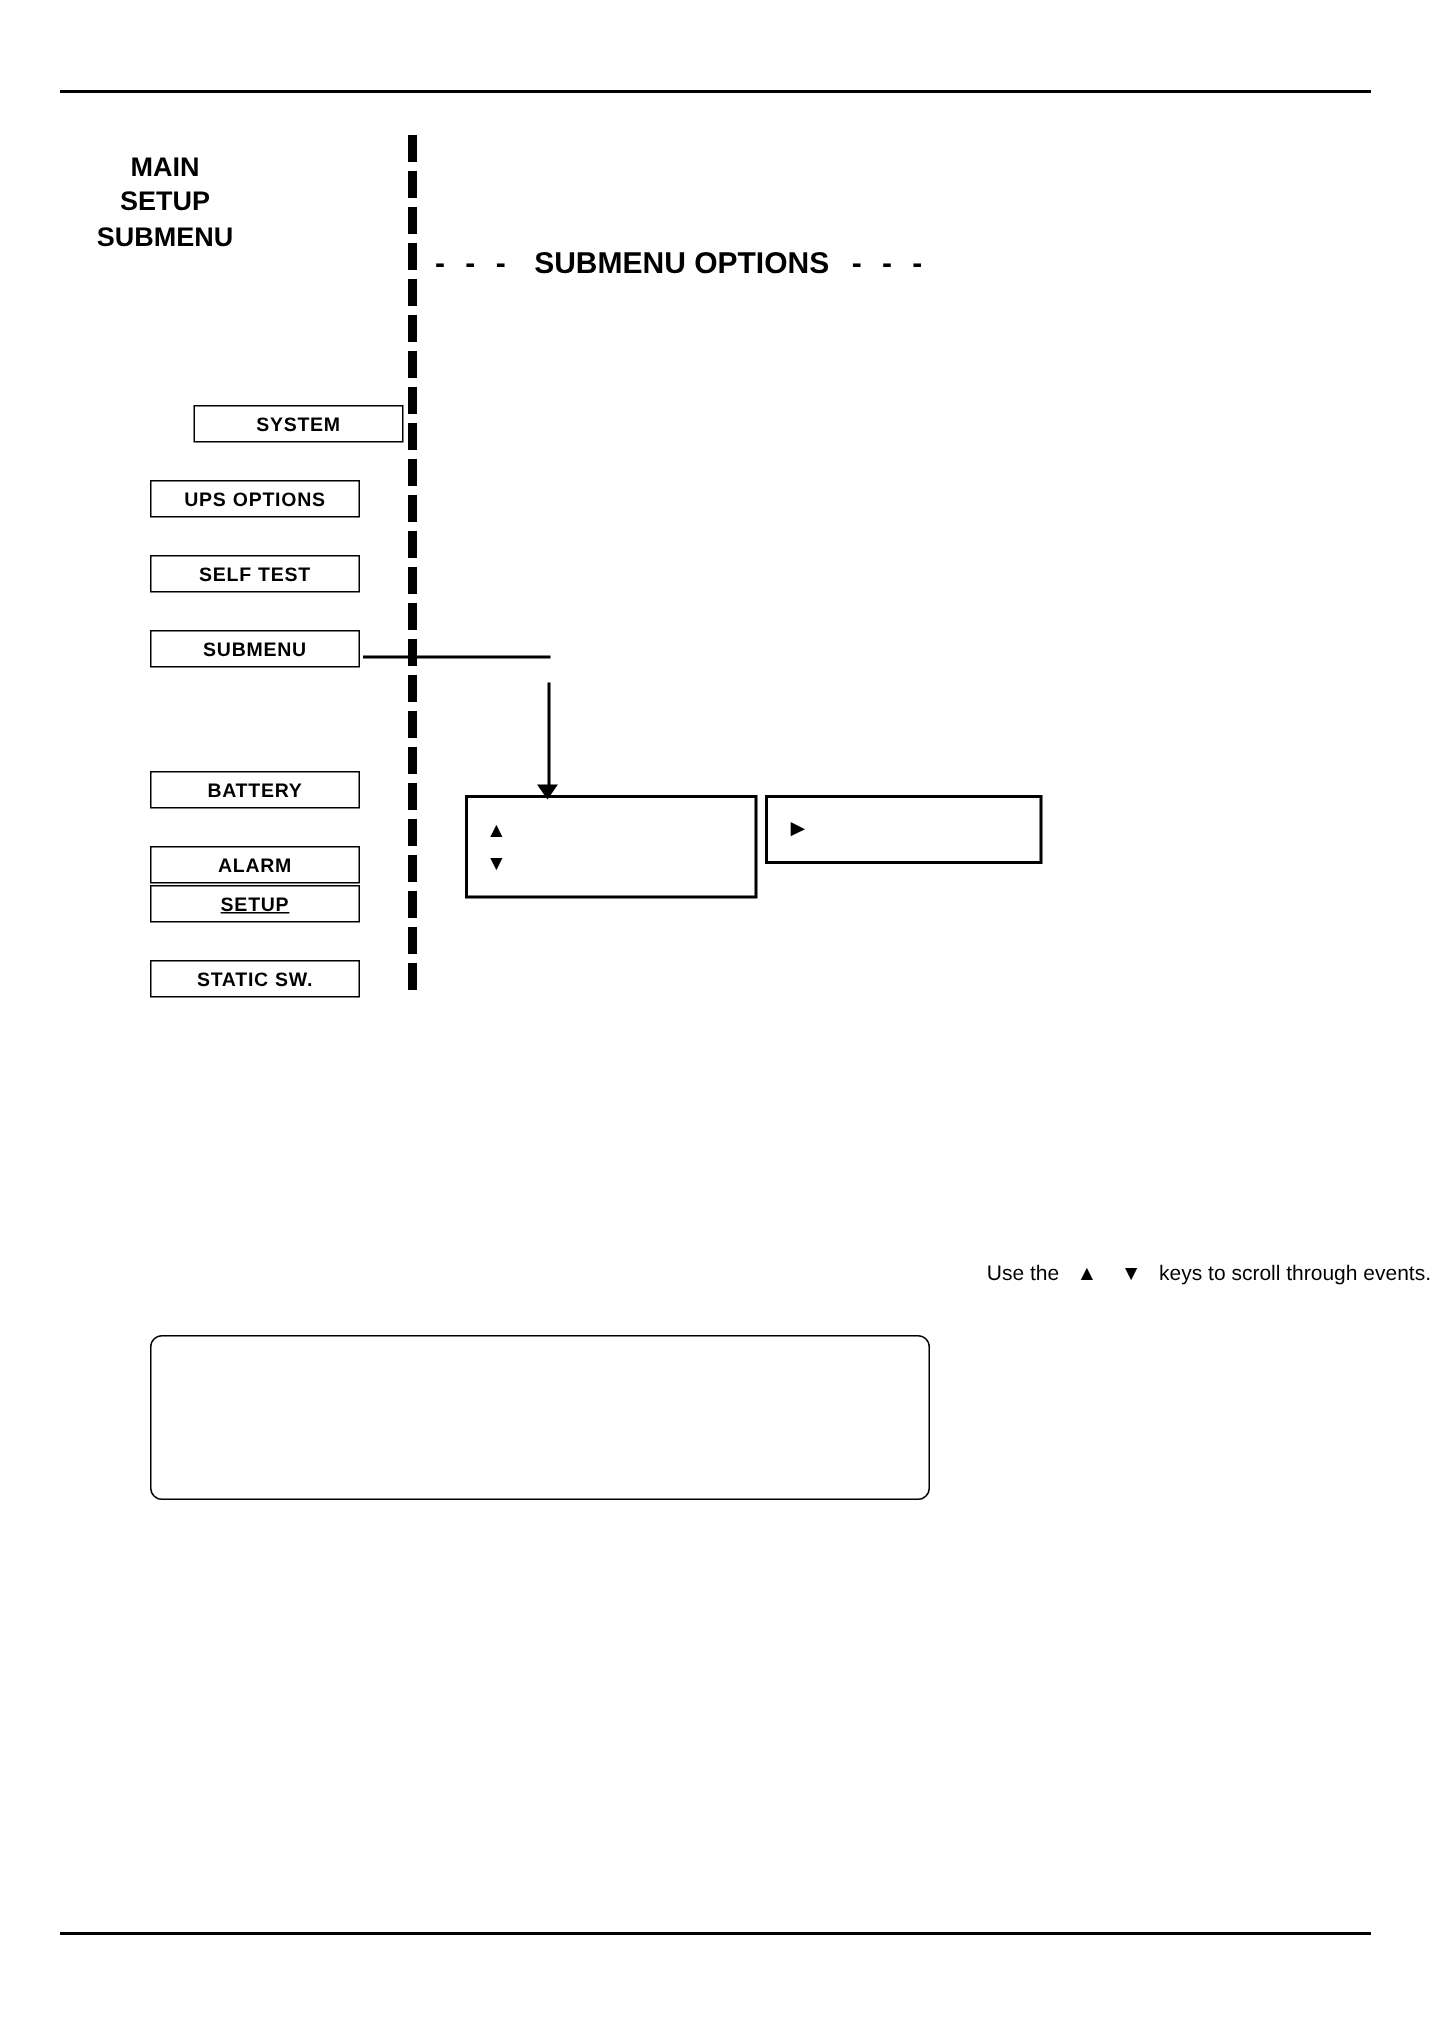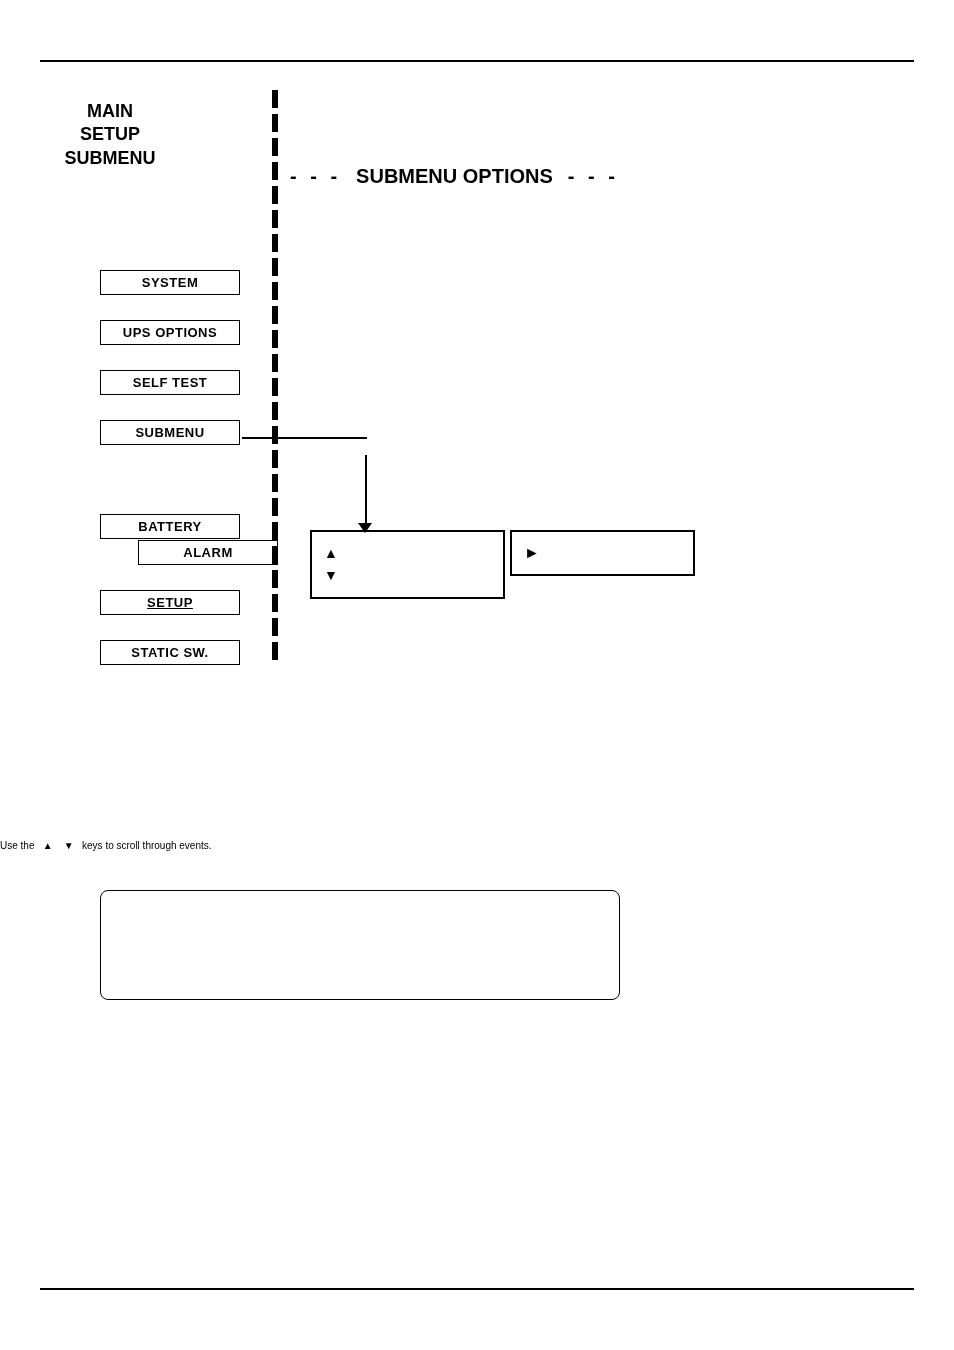--- a/index.html
+++ b/index.html
@@ -183,36 +183,36 @@
   <div class="bar-segment"></div>
   <div class="bar-segment"></div>
 </div>
 
 <div class="submenu-label">
   <span class="dashes">- - -</span>
   <span>SUBMENU OPTIONS</span>
   <span class="dashes">- - -</span>
 </div>
 
-<div class="menu-box" style="top: 270px;">
+<div class="menu-box" style="top: 270px; margin-left: 29px;">
   <span>SYSTEM</span>
 </div>
 <div class="menu-box" style="top: 320px;">
   <span>UPS OPTIONS</span>
 </div>
 <div class="menu-box" style="top: 370px;">
   <span>SELF TEST</span>
 </div>
 <div class="menu-box" style="top: 420px;">
   <span>SUBMENU</span>
 </div>
 <div class="menu-box" style="top: 490px; margin-top: 24px;">
   <span>BATTERY</span>
 </div>
-<div class="menu-box" style="top: 540px; margin-left: 38px;">
+<div class="menu-box" style="top: 564px;">
   <span>ALARM</span>
 </div>
 <div class="menu-box" style="top: 590px; text-decoration: underline;">
   <span>SETUP</span>
 </div>
 <div class="menu-box" style="top: 640px;">
   <span>STATIC SW.</span>
 </div>
 
 <div style="position:absolute; left:242px; top:437px; width:125px; height:2px; background:#000;"></div>
@@ -228,18 +228,18 @@
     </div>
   </div>
 </div>
 
 <div class="submenu-box-2">
   <div style="display:flex; align-items:flex-start;">
     <span class="arrow-right-symbol">►</span>
   </div>
 </div>
 
-<div style="position:absolute; top:840px; left:0; right:0; text-align:left; font-size:10px;">
+<div style="position:absolute; top:840px; left:0; right:0; text-align:right; font-size:14px;">
   Use the &nbsp; ▲ &nbsp;&nbsp; ▼ &nbsp; keys to scroll through events.
 </div>
 
 <div style="position:absolute; top:890px; left:100px; width:520px; height:110px; border:1.5px solid #000; border-radius:8px;">
 </div>
 
 </body></html>

